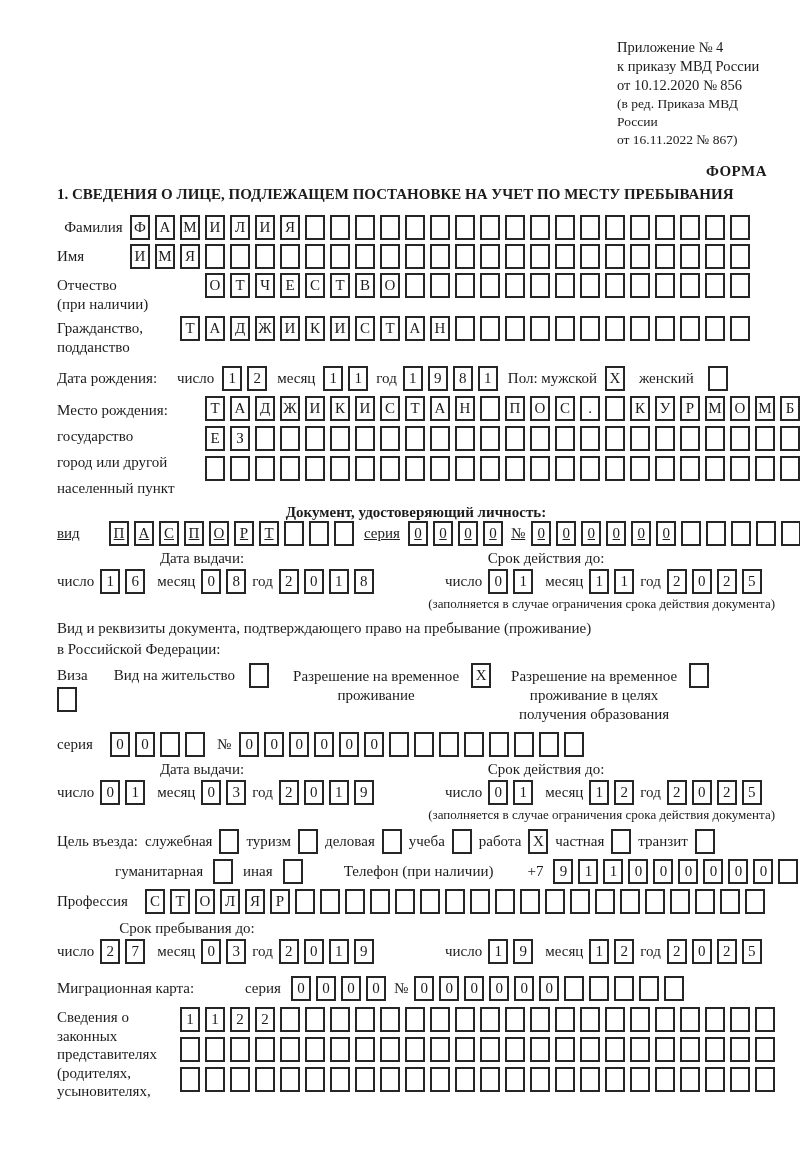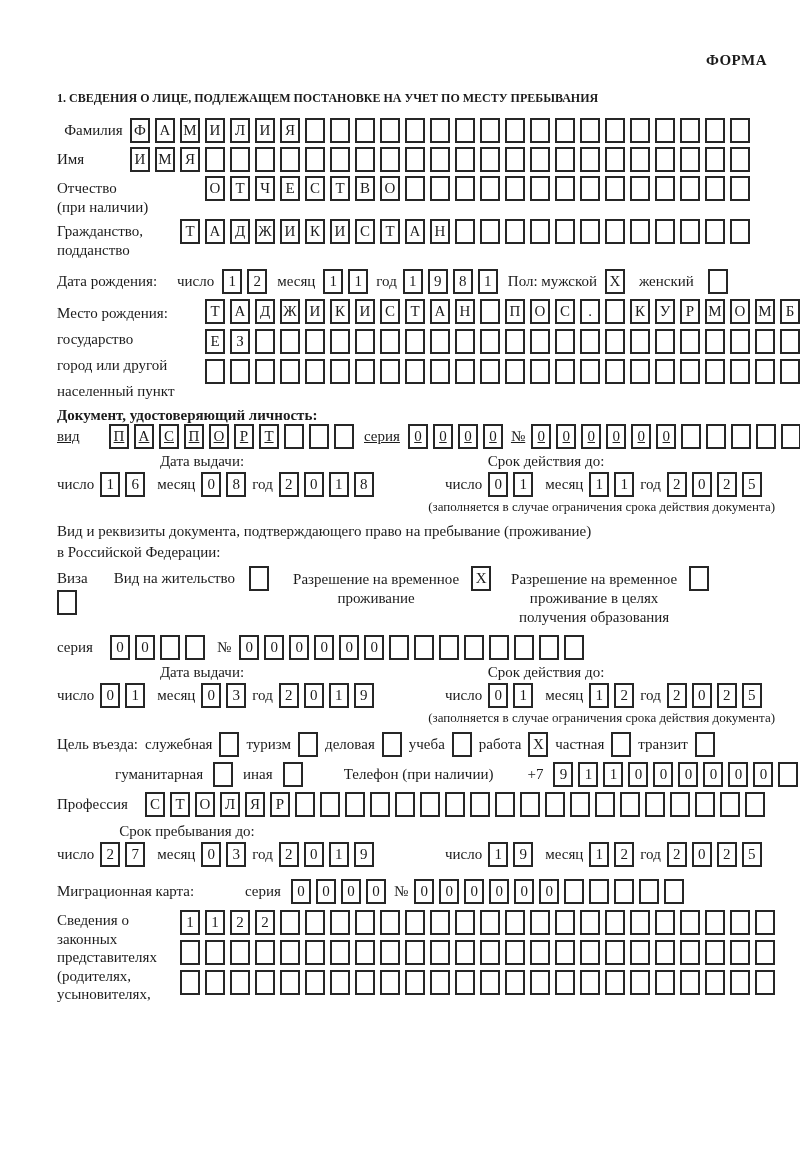--- a/index.html
+++ b/index.html
@@ -12,53 +12,60 @@
   }
   .page { width:800px; height:1163px; padding:38px 25px 0 57px; overflow:hidden; }
 
   .annex { margin-left:560px; line-height:19px; font-size:14.5px; }
   .annex .small { font-size:13.5px; line-height:18px; }
   .forma { text-align:right; margin-right:8px; margin-top:14px; font-weight:bold; letter-spacing:.5px; }
 
   .title { text-align:center; font-weight:bold; margin-top:18px; line-height:23px; font-size:15.5px; }
   .uline { display:inline-block; width:58px; border-bottom:2.5px solid #333; margin-left:10px; vertical-align:baseline; }
 
-  .sect { font-weight:bold; margin-top:22px; font-size:12px; }
+  .sect { font-weight:bold; margin-top:6px; font-size:15px; }
 
   .row { display:flex; align-items:flex-start; margin-top:4px; }
   .boxes { display:flex; gap:5px; flex-wrap:nowrap; }
   .cell {
     flex:0 0 20px; width:20px; height:25px;
     border:2px solid #262626; background:#fff;
     display:flex; align-items:center; justify-content:center;
     font-size:15px; line-height:1;
   }
   .lbl { padding-top:4px; flex:0 0 auto; }
   .lbl2 { line-height:19px; padding-top:3px; flex:0 0 auto; }
   .stack { display:flex; flex-direction:column; gap:5px; }
 
-  .dochead { text-align:left; font-weight:bold; margin-top:3px; }
+  .dochead { text-align:center; font-weight:bold; margin-top:3px; }
 
   .daterow-h { display:grid; grid-template-columns:330px 1fr; margin-top:4px; }
   .daterow-h .h1 { text-align:center; padding-right:40px; }
   .daterow-h .h2 { text-align:center; padding-right:70px; }
   .daterow { display:grid; grid-template-columns:330px 1fr; margin-top:2px; }
   .dgroup { display:flex; align-items:flex-start; gap:6px; }
   .dgroup .dlbl { padding-top:4px; }
   .note { font-size:13px; text-align:right; margin-top:2px; }
 
   .ckitem { display:flex; align-items:flex-start; gap:8px; }
   .cklbl { padding-top:4px; }
   .ckcenter { text-align:center; line-height:19px; padding-top:4px; }
 </style>
 </head>
 <body>
 
 <div class="page">
 
+  <div class="annex">
+    <div>Приложение № 4</div>
+    <div>к приказу МВД России</div>
+    <div>от 10.12.2020 № 856</div>
+    <div class="small">(в ред. Приказа МВД России</div>
+    <div class="small">от 16.11.2022 № 867)</div>
+  </div>
   <div class="forma">ФОРМА</div>
 
 
   <div class="sect">1. СВЕДЕНИЯ О ЛИЦЕ, ПОДЛЕЖАЩЕМ ПОСТАНОВКЕ НА УЧЕТ ПО МЕСТУ ПРЕБЫВАНИЯ</div>
 
   <div class="row" style="margin-top:12px;">
     <span class="lbl" style="width:73px;text-align:center;">Фамилия</span>
     <span class="boxes">
         <span class="cell">Ф</span>
         <span class="cell">А</span>

